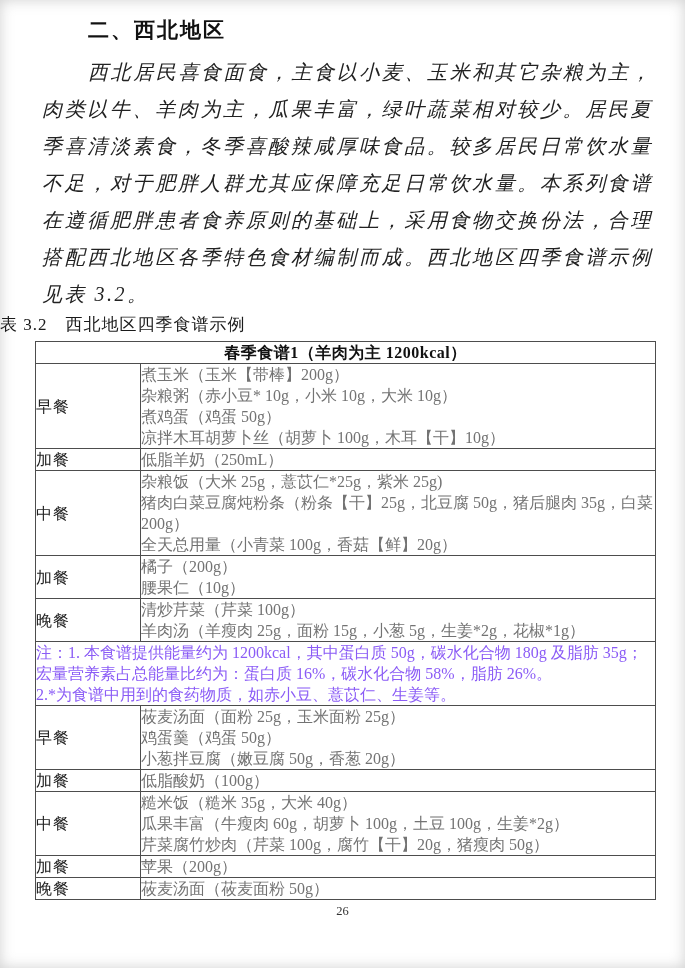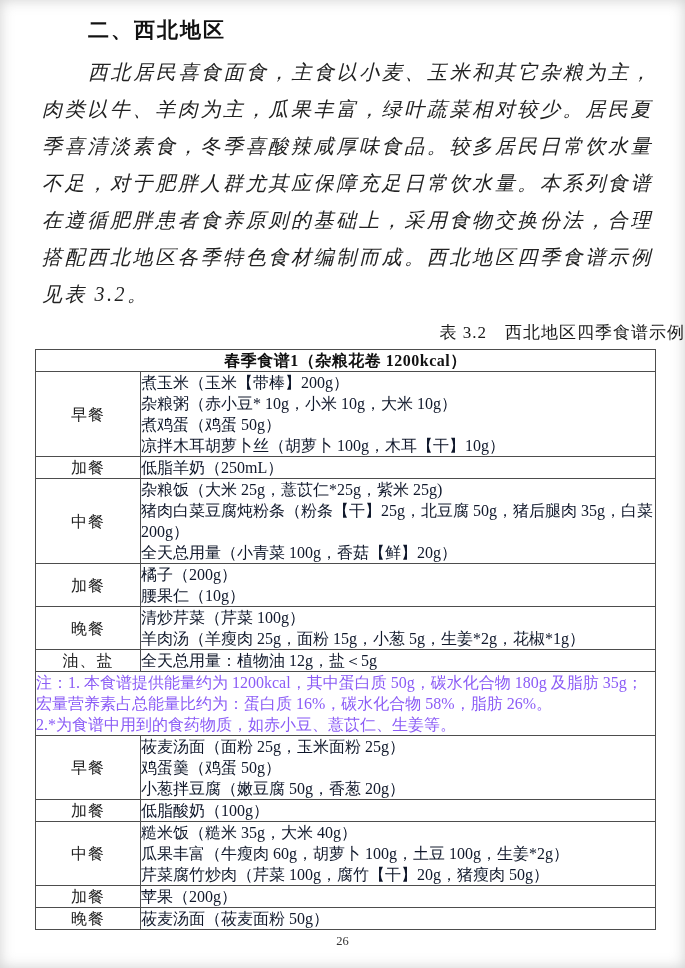--- a/index.html
+++ b/index.html
@@ -31,22 +31,21 @@
     margin: 10px 32px 0 42px;
     font-size: 20px;
     line-height: 37px;
     letter-spacing: 2.5px;
     text-align: justify;
     text-indent: 2.3em;
     color: #222;
     font-style: italic;
   }
   .table-caption {
-    margin-top: 8px;
-    text-align: right;
+    text-align: left;
     font-size: 17px;
     letter-spacing: 1px;
     color: #1a1a1a;
   }
   table.recipe-table {
     margin: 5px 0 0 35px;
     width: 620px;
     border-collapse: collapse;
     table-layout: fixed;
   }
@@ -59,27 +58,27 @@
   }
   td.section-title {
     text-align: center;
     font-weight: bold;
     font-size: 16.5px;
     letter-spacing: 0.5px;
     padding: 1px 0;
     color: #111;
   }
   td.meal-label {
-    text-align: center;
+    text-align: left;
     letter-spacing: 1px;
     color: #222;
   }
   td.meal-items {
     padding: 0 4px 0 9px;
-    color: #0f172a;
+    color: #737373;
   }
   td.note-cell {
     font-size: 15.5px;
     line-height: 21px;
     padding: 1px 5px 1px 6px;
     color: #8b5cf6;
   }
   .page-number {
     margin-top: 4px;
     text-align: center;
@@ -98,21 +97,21 @@
 
   <div class="table-caption">表 3.2　西北地区四季食谱示例</div>
 
   <table class="recipe-table">
     <colgroup>
       <col style="width:105px">
       <col style="width:515px">
     </colgroup>
     <tbody id="recipe-tbody">
         <tr>
-          <td class="section-title" colspan="2">春季食谱1（杂粮花卷 1200kcal）</td>
+          <td class="section-title" colspan="2">春季食谱1（羊肉为主 1200kcal）</td>
         </tr>
         <tr>
           <td class="meal-label">早餐</td>
           <td class="meal-items">
             <div>煮玉米（玉米【带棒】200g）</div>
             <div>杂粮粥（赤小豆* 10g，小米 10g，大米 10g）</div>
             <div>煮鸡蛋（鸡蛋 50g）</div>
             <div>凉拌木耳胡萝卜丝（胡萝卜 100g，木耳【干】10g）</div>
           </td>
         </tr>
@@ -135,26 +134,20 @@
           <td class="meal-items">
             <div>橘子（200g）</div>
             <div>腰果仁（10g）</div>
           </td>
         </tr>
         <tr>
           <td class="meal-label">晚餐</td>
           <td class="meal-items">
             <div>清炒芹菜（芹菜 100g）</div>
             <div>羊肉汤（羊瘦肉 25g，面粉 15g，小葱 5g，生姜*2g，花椒*1g）</div>
-          </td>
-        </tr>
-        <tr>
-          <td class="meal-label">油、盐</td>
-          <td class="meal-items">
-            <div>全天总用量：植物油 12g，盐＜5g</div>
           </td>
         </tr>
         <tr>
           <td class="note-cell" colspan="2">
             <div>注：1. 本食谱提供能量约为 1200kcal，其中蛋白质 50g，碳水化合物 180g 及脂肪 35g；宏量营养素占总能量比约为：蛋白质 16%，碳水化合物 58%，脂肪 26%。</div>
             <div>2.*为食谱中用到的食药物质，如赤小豆、薏苡仁、生姜等。</div>
           </td>
         </tr>
         <tr>
           <td class="meal-label">早餐</td>

